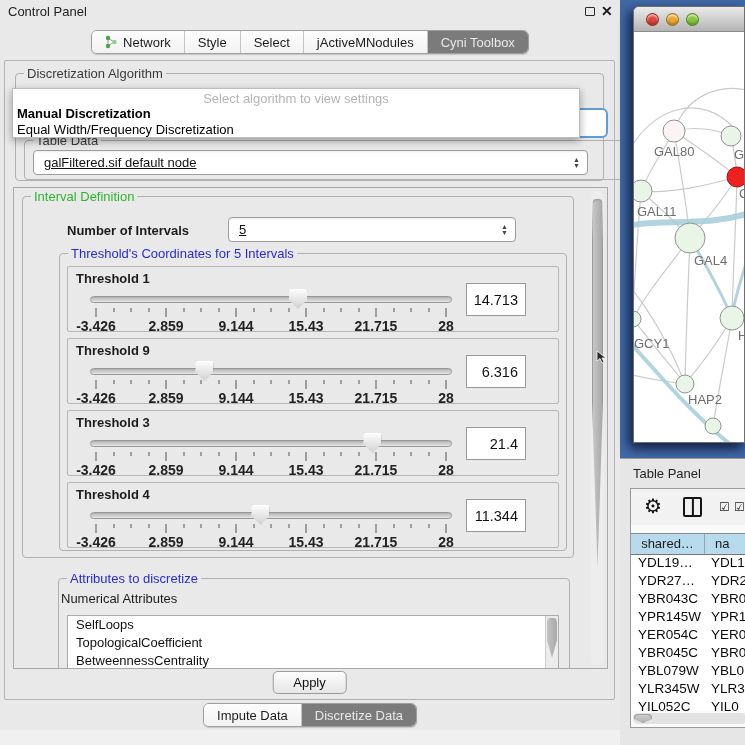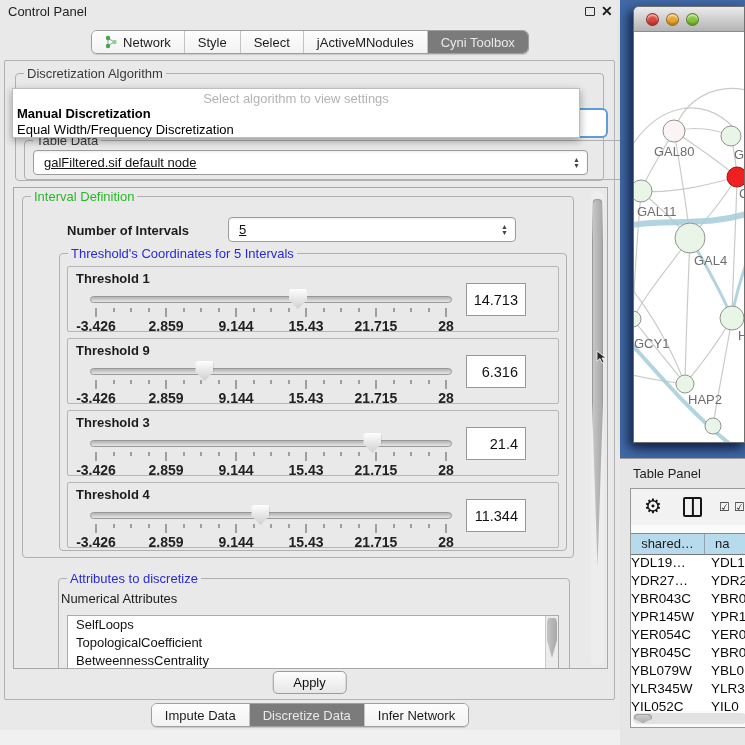--- a/index.html
+++ b/index.html
@@ -116,21 +116,21 @@
   #gear-ic { position:absolute; left:13px; top:5px; font-size:20px; color:#111; }
   #split-ic { position:absolute; left:52px; top:8px; width:19px; height:20px; border:2.4px solid #151515; border-radius:2px; }
   #split-ic::after { content:""; position:absolute; left:50%; top:0; bottom:0; width:2.2px; background:#151515; transform:translateX(-50%); }
   .cb-ic { position:absolute; top:11px; font-size:12px; color:#222; }
   #tp-header { height:22px; margin-top:8px; display:flex; background:#b7dbed;
     border-top:1px solid #8a8a8a; border-bottom:1px solid #777; }
   #tp-header .c1 { width:74px; text-align:center; line-height:20px; font-size:13px; border-right:1px solid #8fa4ae; }
   #tp-header .c2 { flex:1; line-height:20px; font-size:13px; padding-left:10px; overflow:hidden; }
   #tp-rows { flex:1; overflow:hidden; background:#fff; }
   .trow { display:flex; height:18px; font-size:13.5px; color:#0a0a0a; }
-  .trow .c1 { width:74px; white-space:nowrap; overflow:hidden; }
+  .trow .c1 { width:74px; padding-left:7px; white-space:nowrap; overflow:hidden; }
   .trow .c2 { flex:1; padding-left:6px; white-space:nowrap; overflow:hidden; }
   #tp-hscroll { height:11px; margin:2px 2px 3px 2px; background:#e2e2e2; border-radius:6px; position:relative; }
   #tp-hscroll .thumb { position:absolute; left:1px; top:1px; right:1px; height:9px; border-radius:5px;
     background:linear-gradient(#cdcdcd,#b0b0b0); border:1px solid #a0a0a0; }
 
   #cursor { position:absolute; left:596px; top:350px; z-index:99; }
 </style>
 </head>
 <body>
 
@@ -404,23 +404,20 @@
     <div class="opt">Equal Width/Frequency Discretization</div>
   </div>
 
   <div class="tabstrip" id="bottom-tabs">
     <div class="tabgroup">
       <span class="tab">
           <span>Impute Data</span>
         </span>
       <span class="tab selected">
           <span>Discretize Data</span>
-        </span>
-      <span class="tab">
-          <span>Infer Network</span>
         </span>
     </div>
   </div>
 
   <div id="footer-strip"></div>
 </div>
 
 <div id="desktop"></div>
 
 <div id="net-window">

